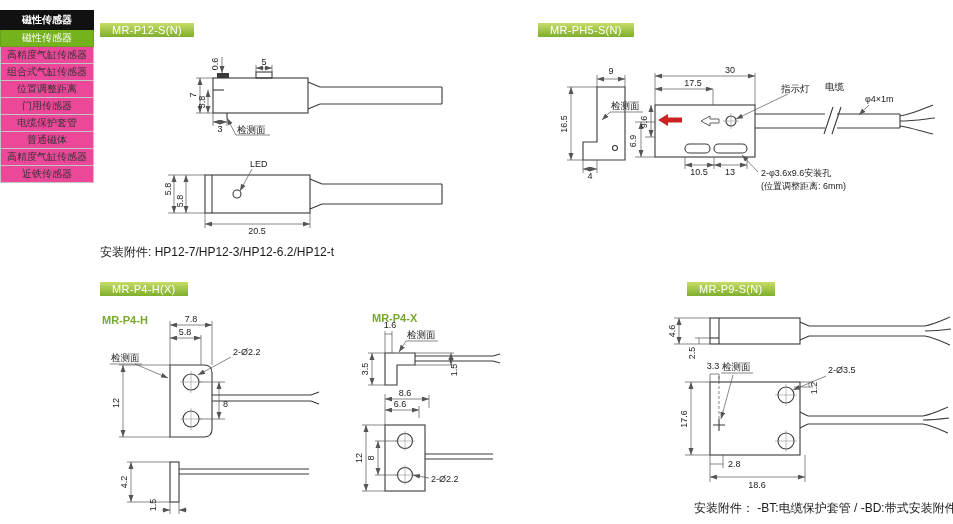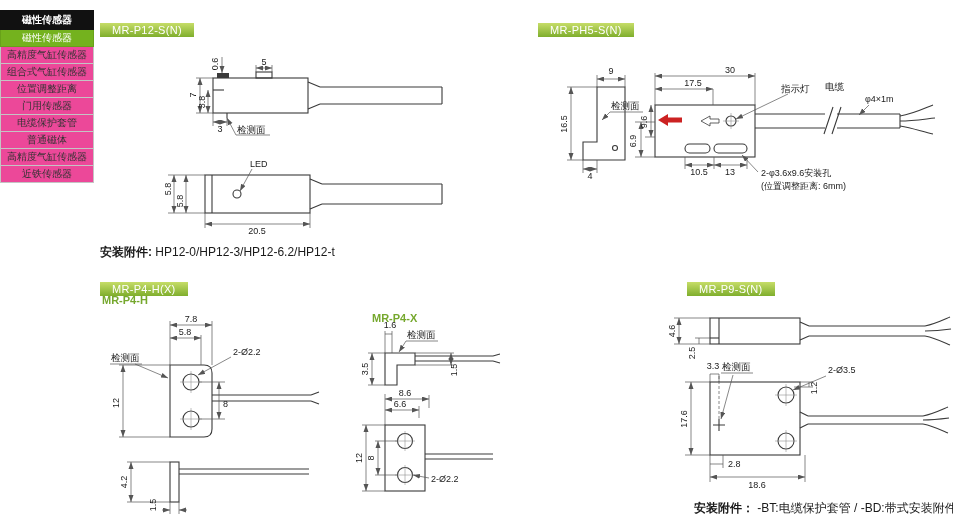--- a/index.html
+++ b/index.html
@@ -8,21 +8,21 @@
   
   .sidebar { position:absolute; left:0; top:10px; width:94px; font-size:10px; }
   .sb-header { background:#111; color:#fff; text-align:center; padding:2px 0; border:1px solid #111; font-weight:bold; }
   .sb-item { background:#ec4899; border:1px solid #c4c4c4; border-top:none; text-align:center; padding:1px 1px; color:#333; cursor:pointer; white-space:nowrap; }
   .sb-item.active { background:#74b21e; color:#fff; border-color:#68a119; }
   
   .pill { position:absolute; background:linear-gradient(180deg,#c6dd68,#7fae2d); color:#fff;
     font-size:11px; font-weight:normal; padding:1px 12px; border-radius:0; letter-spacing:.3px; }
   .sublabel { position:absolute; color:#76a82e; font-size:11px; font-weight:bold; }
   .note { position:absolute; font-size:12px; color:#1a1a1a; white-space:nowrap; }
-  .note .lbl { font-weight:bold; }
+  .note .lbl { font-weight:normal; }
   
   svg { position:absolute; overflow:visible; }
   .bodyline { stroke:#3a3a3a; stroke-width:1.1; fill:none; }
   .dim line, .dim path { stroke:#555; stroke-width:.7; fill:none; }
   .thin { stroke:#888; stroke-width:.55; fill:none; }
   svg text { font-size:9px; fill:#1a1a1a; font-family:"Liberation Sans","DejaVu Sans",sans-serif; }
   svg text.cjk { font-size:9.5px; }
 </style>
 </head>
 <body>
@@ -37,26 +37,26 @@
   <div class="sb-item">电缆保护套管</div>
   <div class="sb-item">普通磁体</div>
   <div class="sb-item">高精度气缸传感器</div>
   <div class="sb-item">近铁传感器</div>
 </div>
 
 <div class="pill" style="left:100px;top:23px">MR-P12-S(N)</div>
 <div class="pill" style="left:538px;top:23px">MR-PH5-S(N)</div>
 <div class="pill" style="left:100px;top:282px">MR-P4-H(X)</div>
 <div class="pill" style="left:687px;top:282px">MR-P9-S(N)</div>
-<div class="sublabel" style="left:102px;top:294px">MR-P4-H</div>
+<div class="sublabel" style="left:102px;top:314px">MR-P4-H</div>
 <div class="sublabel" style="left:372px;top:312px">MR-P4-X</div>
 
 <div class="note" style="left:100px;top:244px">
   <span class="lbl">安装附件:</span>
-  <span>HP12-0/HP12-3/HP12-6.2/HP12-t</span>
+  <span>HP12-7/HP12-3/HP12-6.2/HP12-t</span>
 </div>
 <div class="note" style="left:694px;top:500px">
   <span class="lbl">安装附件：</span>
   <span>-BT:电缆保护套管 / -BD:带式安装附件</span>
 </div>
 
 <svg style="left:100px;top:42px" width="360" height="200" viewBox="0 0 360 200">
   <defs>
     <marker id="m1e" markerWidth="8" markerHeight="6" refX="7" refY="2.5" orient="auto" markerUnits="userSpaceOnUse">
         <path d="M0,0 L7,2.5 L0,5 Z" fill="#555"></path>

